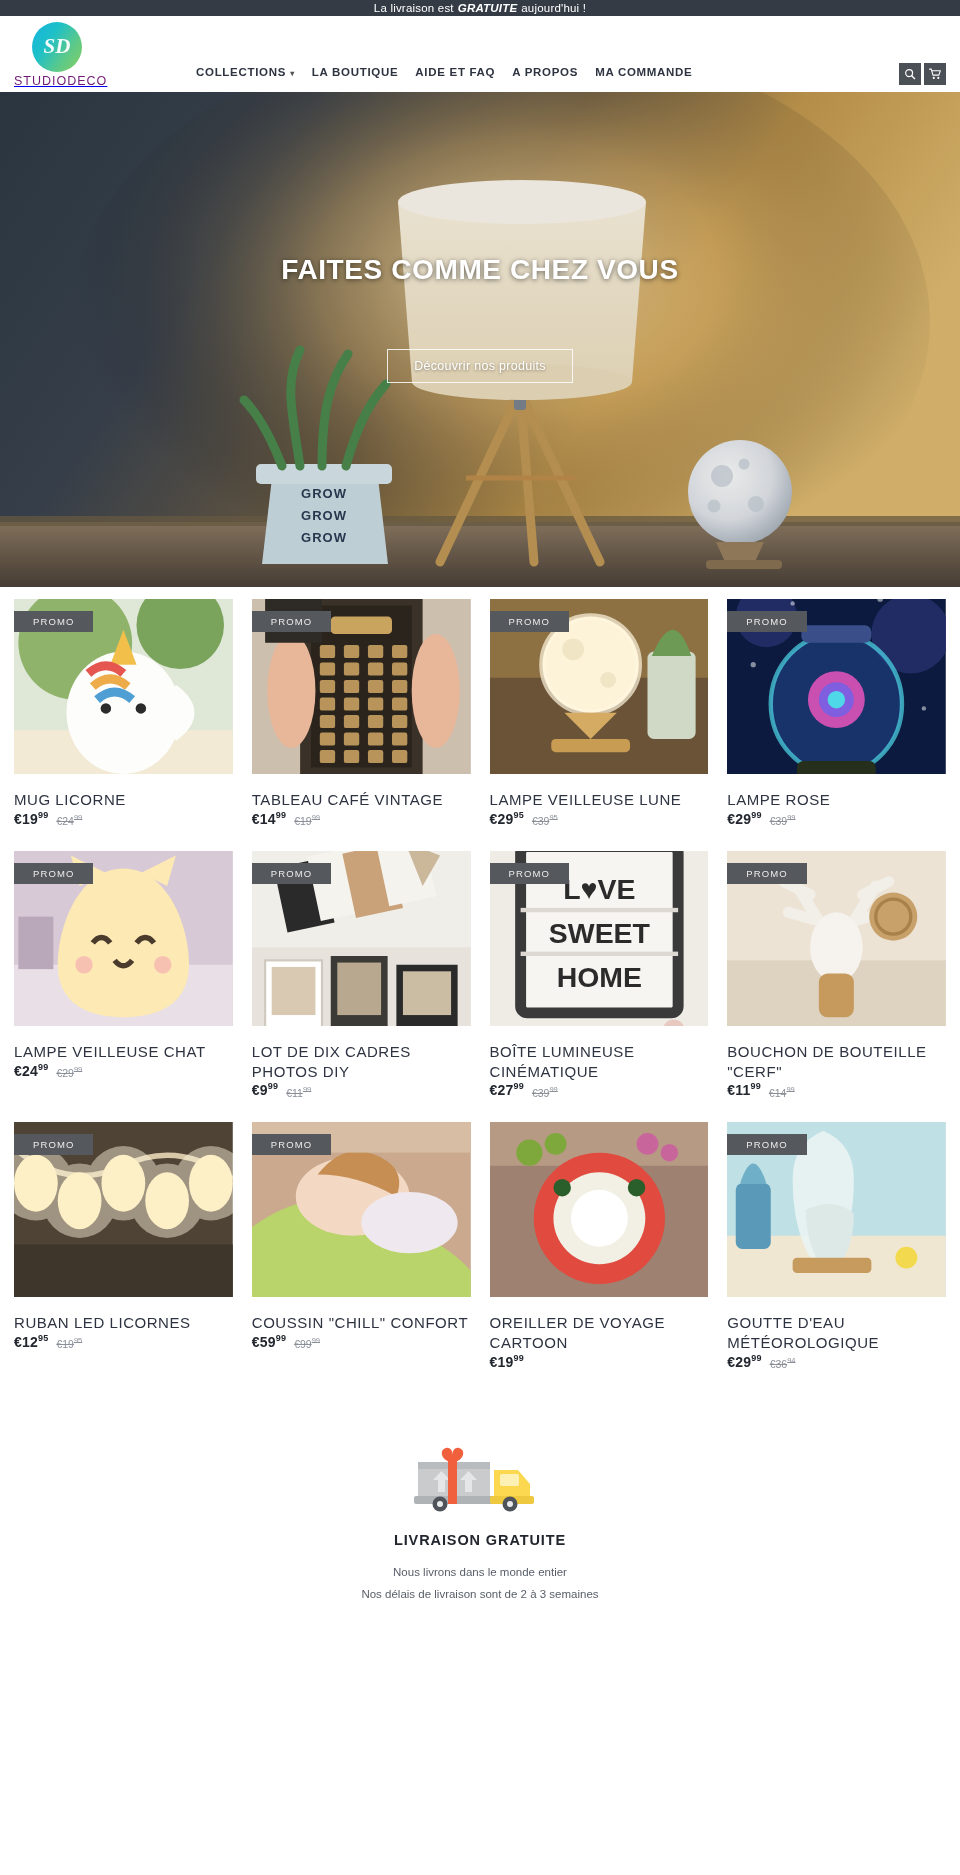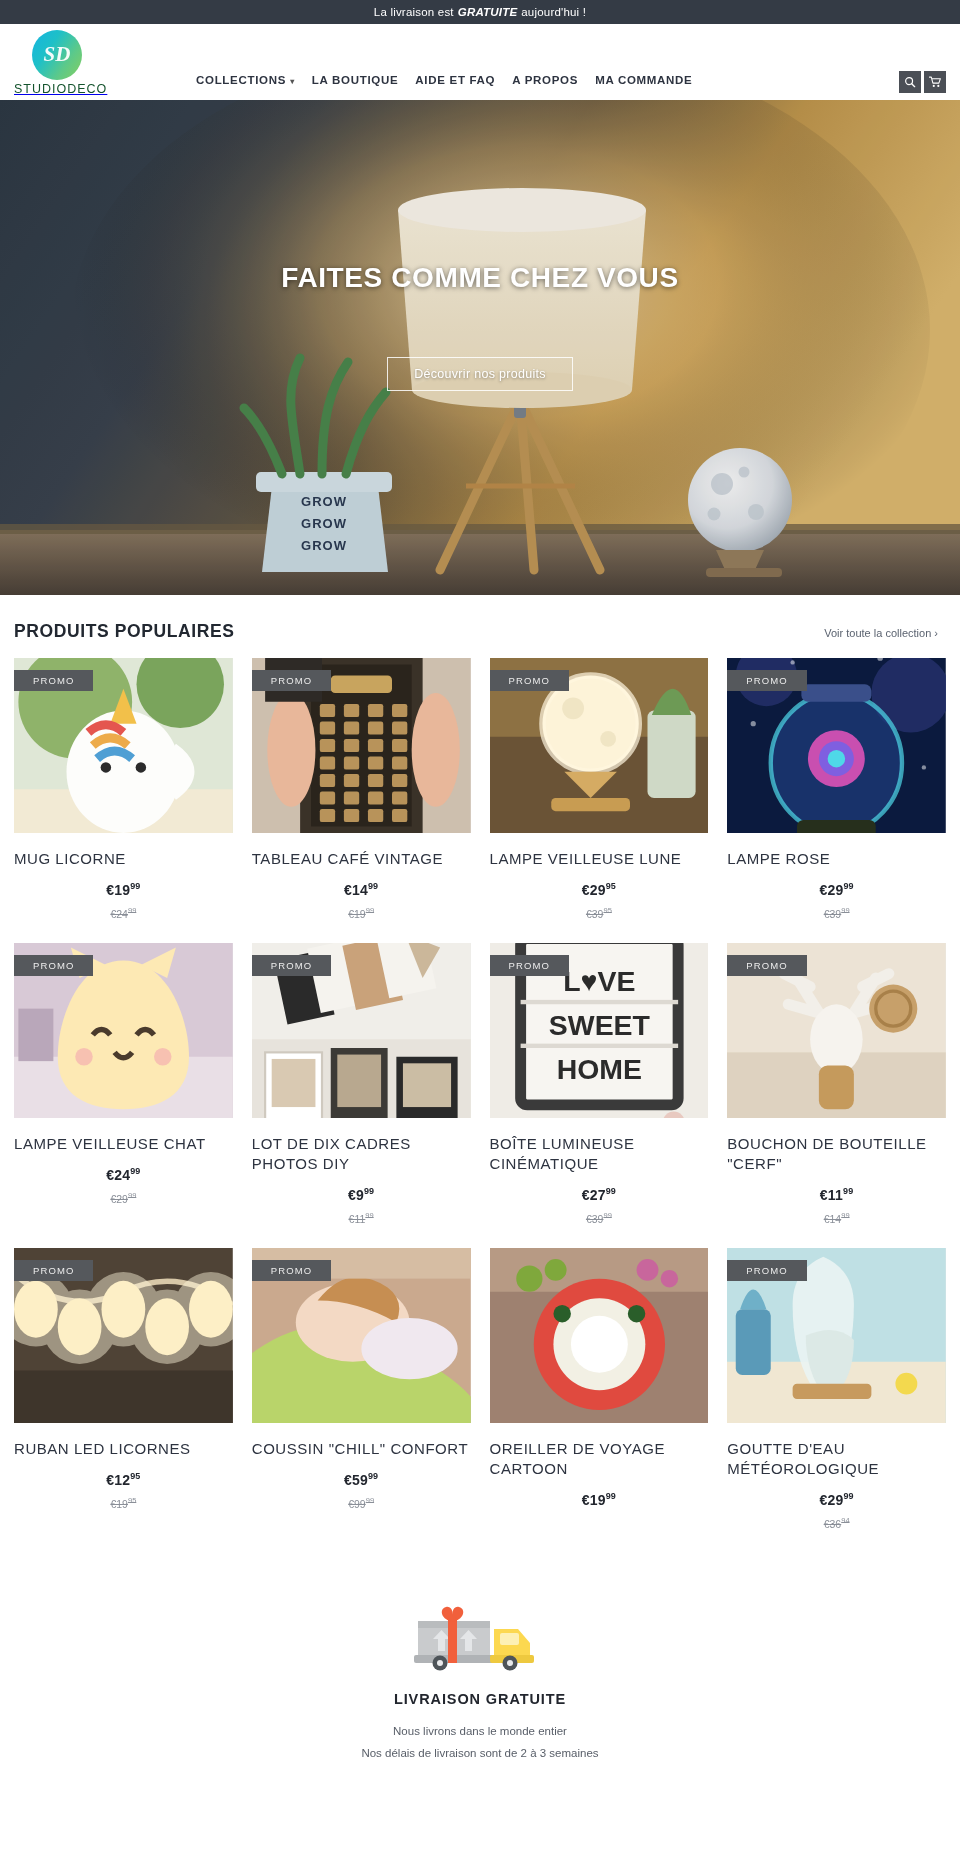--- a/index.html
+++ b/index.html
@@ -6,21 +6,21 @@
   html, body {
     width: 960px;
     background: #ffffff;
     font-family: "Liberation Sans", sans-serif;
     color: #2b2b2b;
     -webkit-font-smoothing: antialiased;
   }
 
   
   .announce {
-    height: 24px;
+    height: 16px;
     background: #343b45;
     color: #ffffff;
     display: flex;
     align-items: center;
     justify-content: center;
     font-size: 11.5px;
     letter-spacing: .2px;
   }
   .announce .em { font-style: italic; font-weight: 700; margin: 0 4px; }
 
@@ -44,21 +44,21 @@
     width: 50px; height: 50px;
     margin: 0 auto;
     border-radius: 50%;
     background: linear-gradient(125deg,#16b4e0 0%, #1ec0c8 35%, #5cc98a 68%, #86cf5e 100%);
     position: relative;
   }
   .brand-mark svg { position: absolute; left: 0; top: 0; }
   .brand-name {
     font-size: 12.5px;
     letter-spacing: 1px;
-    color: #14532d;
+    color: #701a75;
     margin-top: 2px;
     font-weight: 400;
   }
   .nav {
     position: absolute;
     left: 196px;
     top: 50px;
     display: flex;
     align-items: flex-end;
     gap: 17px;
@@ -178,26 +178,24 @@
   }
   .p-name {
     font-size: 15px;
     letter-spacing: .55px;
     color: #2d3340;
     margin-top: 16px;
     line-height: 1.33;
     text-transform: uppercase;
   }
   .p-prices {
-    margin-top: 12px;
     display: flex;
-    align-items: center;
+    align-items: flex-end;
     gap: 8px;
     margin-bottom: 18px;
-    flex-direction: column;
   }
   .price {
     font-size: 14px;
     font-weight: 700;
     color: #22262e;
     letter-spacing: .2px;
   }
   .price sup { font-size: 9px; font-weight: 700; top: -.45em; }
   .price-old {
     font-size: 10.5px;
@@ -350,24 +348,20 @@
   </div>
 
   <div class="hero-inner">
     <div class="hero-title">FAITES COMME CHEZ VOUS</div>
     <button class="hero-btn">Découvrir nos produits</button>
   </div>
 </div>
 
 <div class="wrap">
 
-  <div class="section-head">
-    <div class="section-title">PRODUITS POPULAIRES</div>
-    <a class="see-all" href="#">Voir toute la collection ›</a>
-  </div>
 
   <div class="grid" id="product-grid">
       <div class="card">
         <div class="thumb">
          <div class="badge">PROMO</div>
          <div class="thumb-art">
            <svg width="100%" height="100%" viewBox="0 0 100 100" preserveAspectRatio="xMidYMid slice" aria-hidden="true">
               <rect width="100" height="100" fill="#dfe7d6"></rect>
               <circle cx="28" cy="30" r="26" fill="#8fb36a"></circle>
               <circle cx="76" cy="22" r="20" fill="#7aa45c"></circle>

